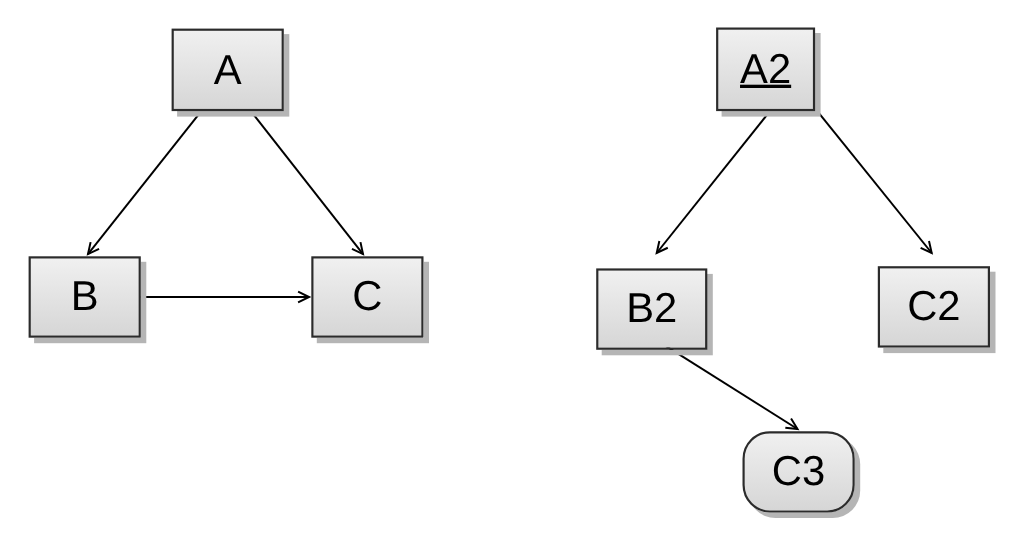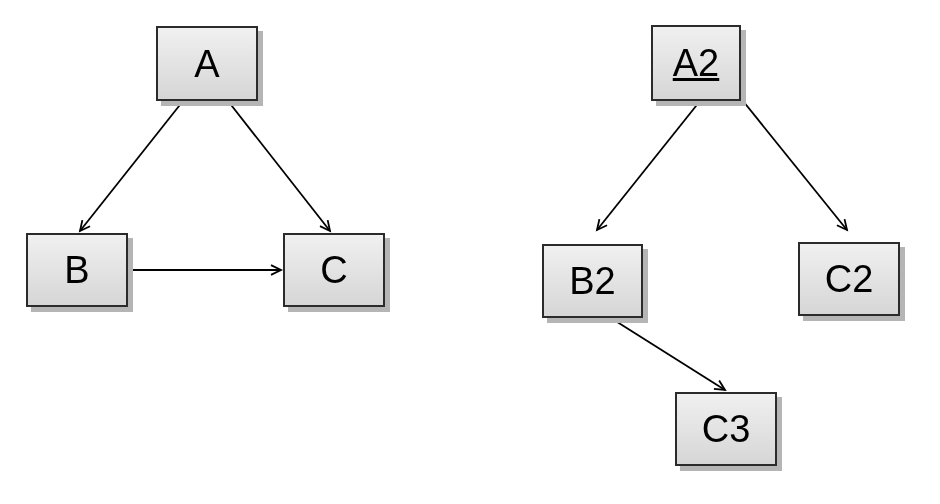--- a/index.html
+++ b/index.html
@@ -68,16 +68,16 @@
     </div>
     <div class="node" style="left: 651px; top: 25px; width: 90px; height: 76px; text-decoration: underline;">
       <span class="node-label">A2</span>
     </div>
     <div class="node" style="left: 542px; top: 244px; width: 101px; height: 74px;">
       <span class="node-label">B2</span>
     </div>
     <div class="node" style="left: 798px; top: 232px; width: 102px; height: 74px; margin-top: 10px;">
       <span class="node-label">C2</span>
     </div>
-    <div class="node" style="left: 675px; top: 392px; width: 102px; height: 74px;">
+    <div class="node" style="left: 675px; top: 392px; width: 102px; height: 74px; border-radius: 25px;">
       <span class="node-label">C3</span>
     </div>
   </div>
 
 </body></html>

